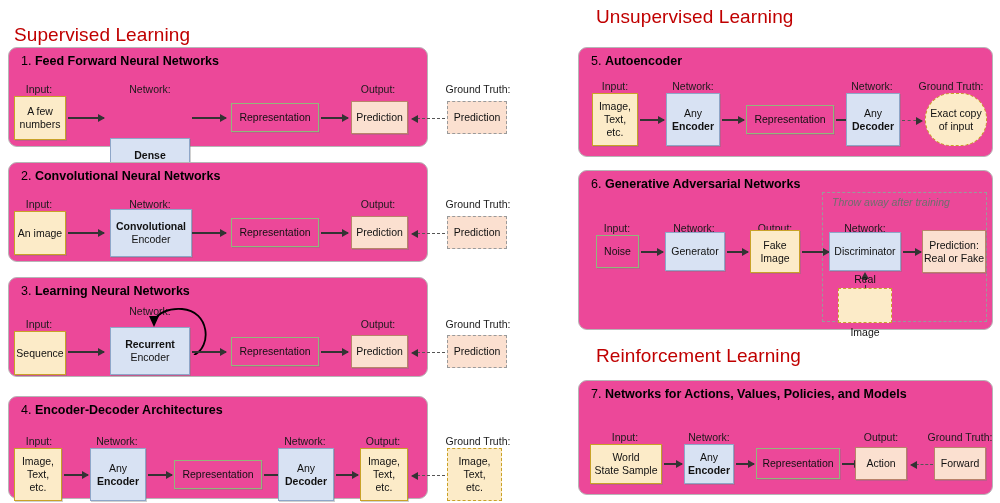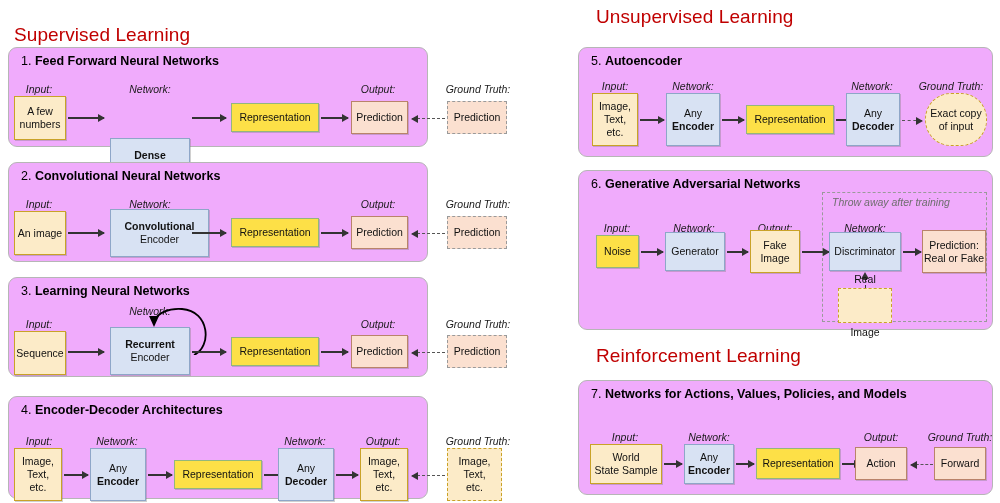--- a/index.html
+++ b/index.html
@@ -16,21 +16,21 @@
     position: absolute;
     color: #c00000;
     font-size: 19px;
     font-weight: 400;
     letter-spacing: 0.1px;
     white-space: nowrap;
   }
 
   .panel {
     position: absolute;
-    background: #f0abfc;
+    background: #ec4899;
     border: 1px solid #b6b6b6;
     border-radius: 9px;
   }
 
   .panel-title {
     position: absolute;
     left: 12px;
     top: 6px;
     font-size: 12.5px;
     color: #000;
@@ -38,41 +38,40 @@
   }
   .panel-title b { font-weight: bold; }
 
   .caption {
     position: absolute;
     font-size: 10.5px;
     color: #1a1a1a;
     white-space: nowrap;
     text-align: center;
     transform: translateX(-50%);
-    font-style: italic;
   }
 
   .nbox {
     position: absolute;
     display: flex;
     flex-direction: column;
     align-items: center;
     justify-content: center;
     font-size: 10.5px;
     line-height: 1.22;
     color: #111;
     text-align: center;
     padding: 1px 2px;
   }
   .nbox span { display: block; white-space: nowrap; }
   .nbox .bold { font-weight: bold; }
 
   .c-yellow { background: #fcebc8; border: 1px solid #c9a227; }
   .c-blue   { background: #d8e2f3; border: 1px solid #8ea6c8; }
-  .c-green  { background: #fde047; border: 1px solid #93b77c; }
+  .c-green  { background: #ec4899; border: 1px solid #93b77c; }
   .c-orange { background: #fbe0d0; border: 1px solid #b9836a; }
 
   .d-yellow { background: #fcebc8; border: 1px dashed #c9a227; }
   .d-orange { background: #fbe0d0; border: 1px dashed #9a9a9a; }
 
   .boxshadow { box-shadow: 1px 1px 0 rgba(120,120,120,0.35); }
 
   
   .arrow {
     position: absolute;
@@ -183,21 +182,21 @@
   </div>
   <div class="caption" style="left:39px; top:198px;">Input:</div>
   <div class="caption" style="left:150px; top:198px;">Network:</div>
   <div class="caption" style="left:378px; top:198px;">Output:</div>
   <div class="caption" style="left:478px; top:198px;">Ground Truth:</div>
 
   <div class="nbox c-yellow boxshadow" style="left:14px; top:211px; width:52px; height:44px;">
     <span>An image</span>
   </div>
   <div class="arrow" style="left:68px; top:232px; width:36px;"></div>
-  <div class="nbox c-blue boxshadow" style="left:110px; top:209px; width:99px; height:48px;">
+  <div class="nbox c-blue boxshadow" style="left:110px; top:209px; width:82px; height:48px;">
     <span class="bold">Convolutional</span>
     <span>Encoder</span>
   </div>
   <div class="arrow" style="left:192px; top:232px; width:34px;"></div>
   <div class="nbox c-green boxshadow" style="left:231px; top:218px; width:88px; height:29px;">
     <span>Representation</span>
   </div>
   <div class="arrow" style="left:321px; top:232px; width:27px;"></div>
   <div class="nbox c-orange boxshadow" style="left:351px; top:216px; width:57px; height:33px;">
     <span>Prediction</span>

